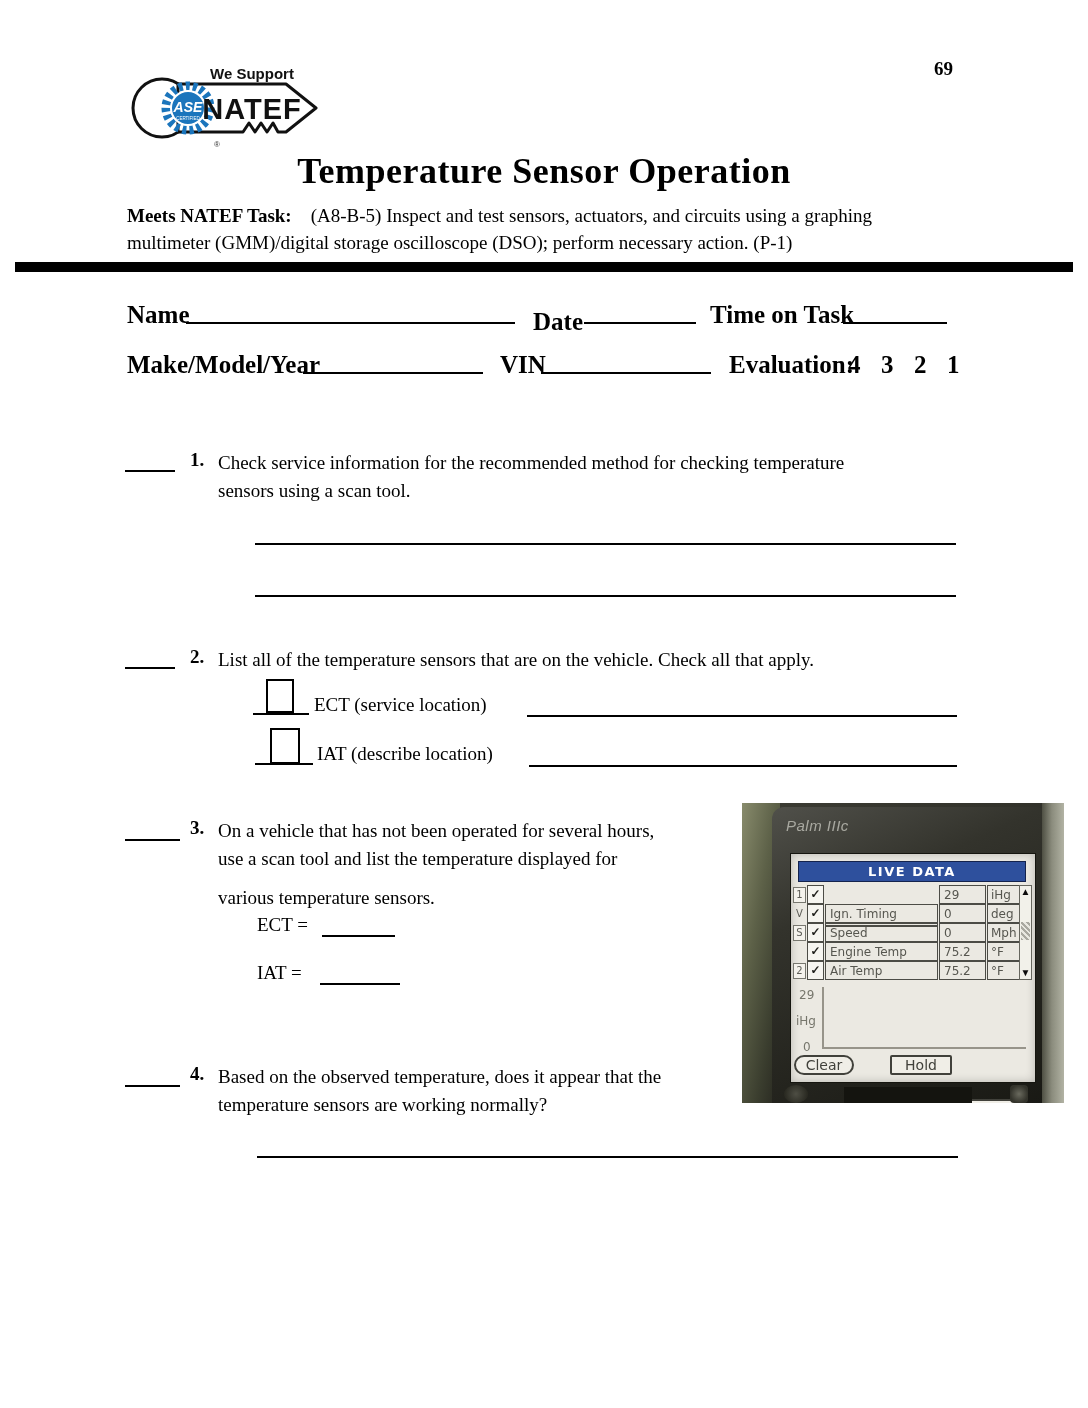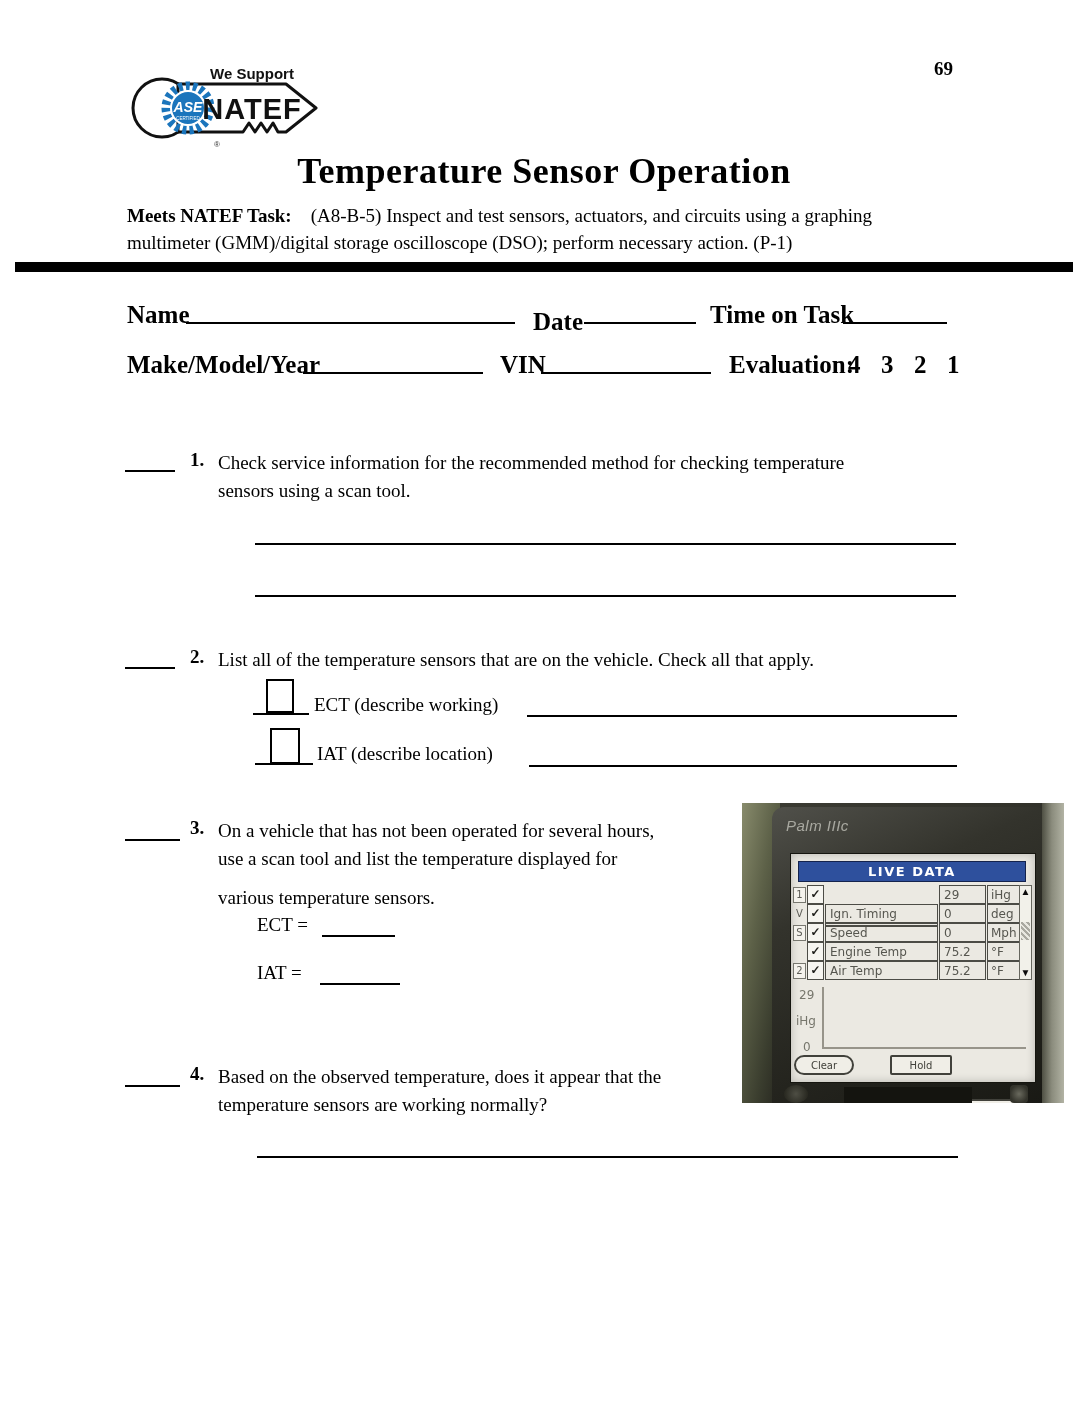--- a/index.html
+++ b/index.html
@@ -63,21 +63,21 @@
            border:1px solid #66665e; background:#f2f1ea; }
   .scrollbar .up, .scrollbar .dn { position:absolute; left:0; width:100%; text-align:center;
            font-size:10px; color:#0c0c0c; line-height:10px; }
   .scrollbar .up { top:1px; } .scrollbar .dn { bottom:1px; }
   .scrollbar .thumb { position:absolute; left:1px; top:36px; width:9px; height:18px;
            background:repeating-linear-gradient(45deg,#a9a8a0 0 2px,#e8e7e0 2px 4px); }
   .g-lab { position:absolute; font-family:"DejaVu Sans",sans-serif; font-size:12px; color:#76766c; }
   .gaxis-v { position:absolute; left:31px; top:133px; height:62px; border-left:2px solid #97948a; }
   .gaxis-h { position:absolute; left:31px; top:193px; width:204px; border-bottom:2px solid #97948a; }
   .lcd-btn { position:absolute; top:201px; height:20px; border:2px solid #41413b; color:#41413b;
-           background:#f0eee7; font-family:"DejaVu Sans",sans-serif; font-size:10px;
+           background:#f0eee7; font-family:"DejaVu Sans",sans-serif; font-size:14px;
            display:flex; align-items:center; justify-content:center; }
   .bezel-circle { position:absolute; left:42px; top:282px; width:24px; height:18px; border-radius:50%;
            background:radial-gradient(circle,#4e4e44 0%, #2a2a22 75%); }
   .bezel-rect { position:absolute; left:102px; top:284px; width:128px; height:16px; background:#14140f; }
   .bezel-grid { position:absolute; left:268px; top:282px; width:18px; height:18px; border-radius:4px;
            background:radial-gradient(circle,#6a6a5e 0%, #33332b 70%); }
 </style>
 </head>
 <body>
 
@@ -127,21 +127,21 @@
   <div class="item-text" style="left:218px; top:449px;">Check service information for the recommended method for checking temperature</div>
   <div class="item-text" style="left:218px; top:477px;">sensors using a scan tool.</div>
   <div class="uline" style="left:255px; top:543px; width:701px;"></div>
   <div class="uline" style="left:255px; top:595px; width:701px;"></div>
 
   <div class="uline" style="left:125px; top:667px; width:50px;"></div>
   <span class="item-num" style="left:190px; top:646px;">2.</span>
   <div class="item-text" style="left:218px; top:646px;">List all of the temperature sensors that are on the vehicle.  Check all that apply.</div>
   <div class="chkbox" style="left:266px; top:679px; width:28px; height:34px;"></div>
   <div class="uline" style="left:253px; top:713px; width:56px;"></div>
-  <span class="txt abs" style="left:314px; top:694px;">ECT (describe working)</span>
+  <span class="txt abs" style="left:314px; top:694px;">ECT (service location)</span>
   <div class="uline" style="left:527px; top:715px; width:430px;"></div>
   <div class="chkbox" style="left:270px; top:728px; width:30px; height:36px;"></div>
   <div class="uline" style="left:255px; top:763px; width:58px;"></div>
   <span class="txt abs" style="left:317px; top:743px;">IAT (describe location)</span>
   <div class="uline" style="left:529px; top:765px; width:428px;"></div>
 
   <div class="uline" style="left:125px; top:839px; width:55px;"></div>
   <span class="item-num" style="left:190px; top:817px;">3.</span>
   <div class="item-text" style="left:218px; top:817px;">On a vehicle that has not been operated for several hours,</div>
   <div class="item-text" style="left:218px; top:845px;">use a scan tool and list the temperature displayed for</div>

